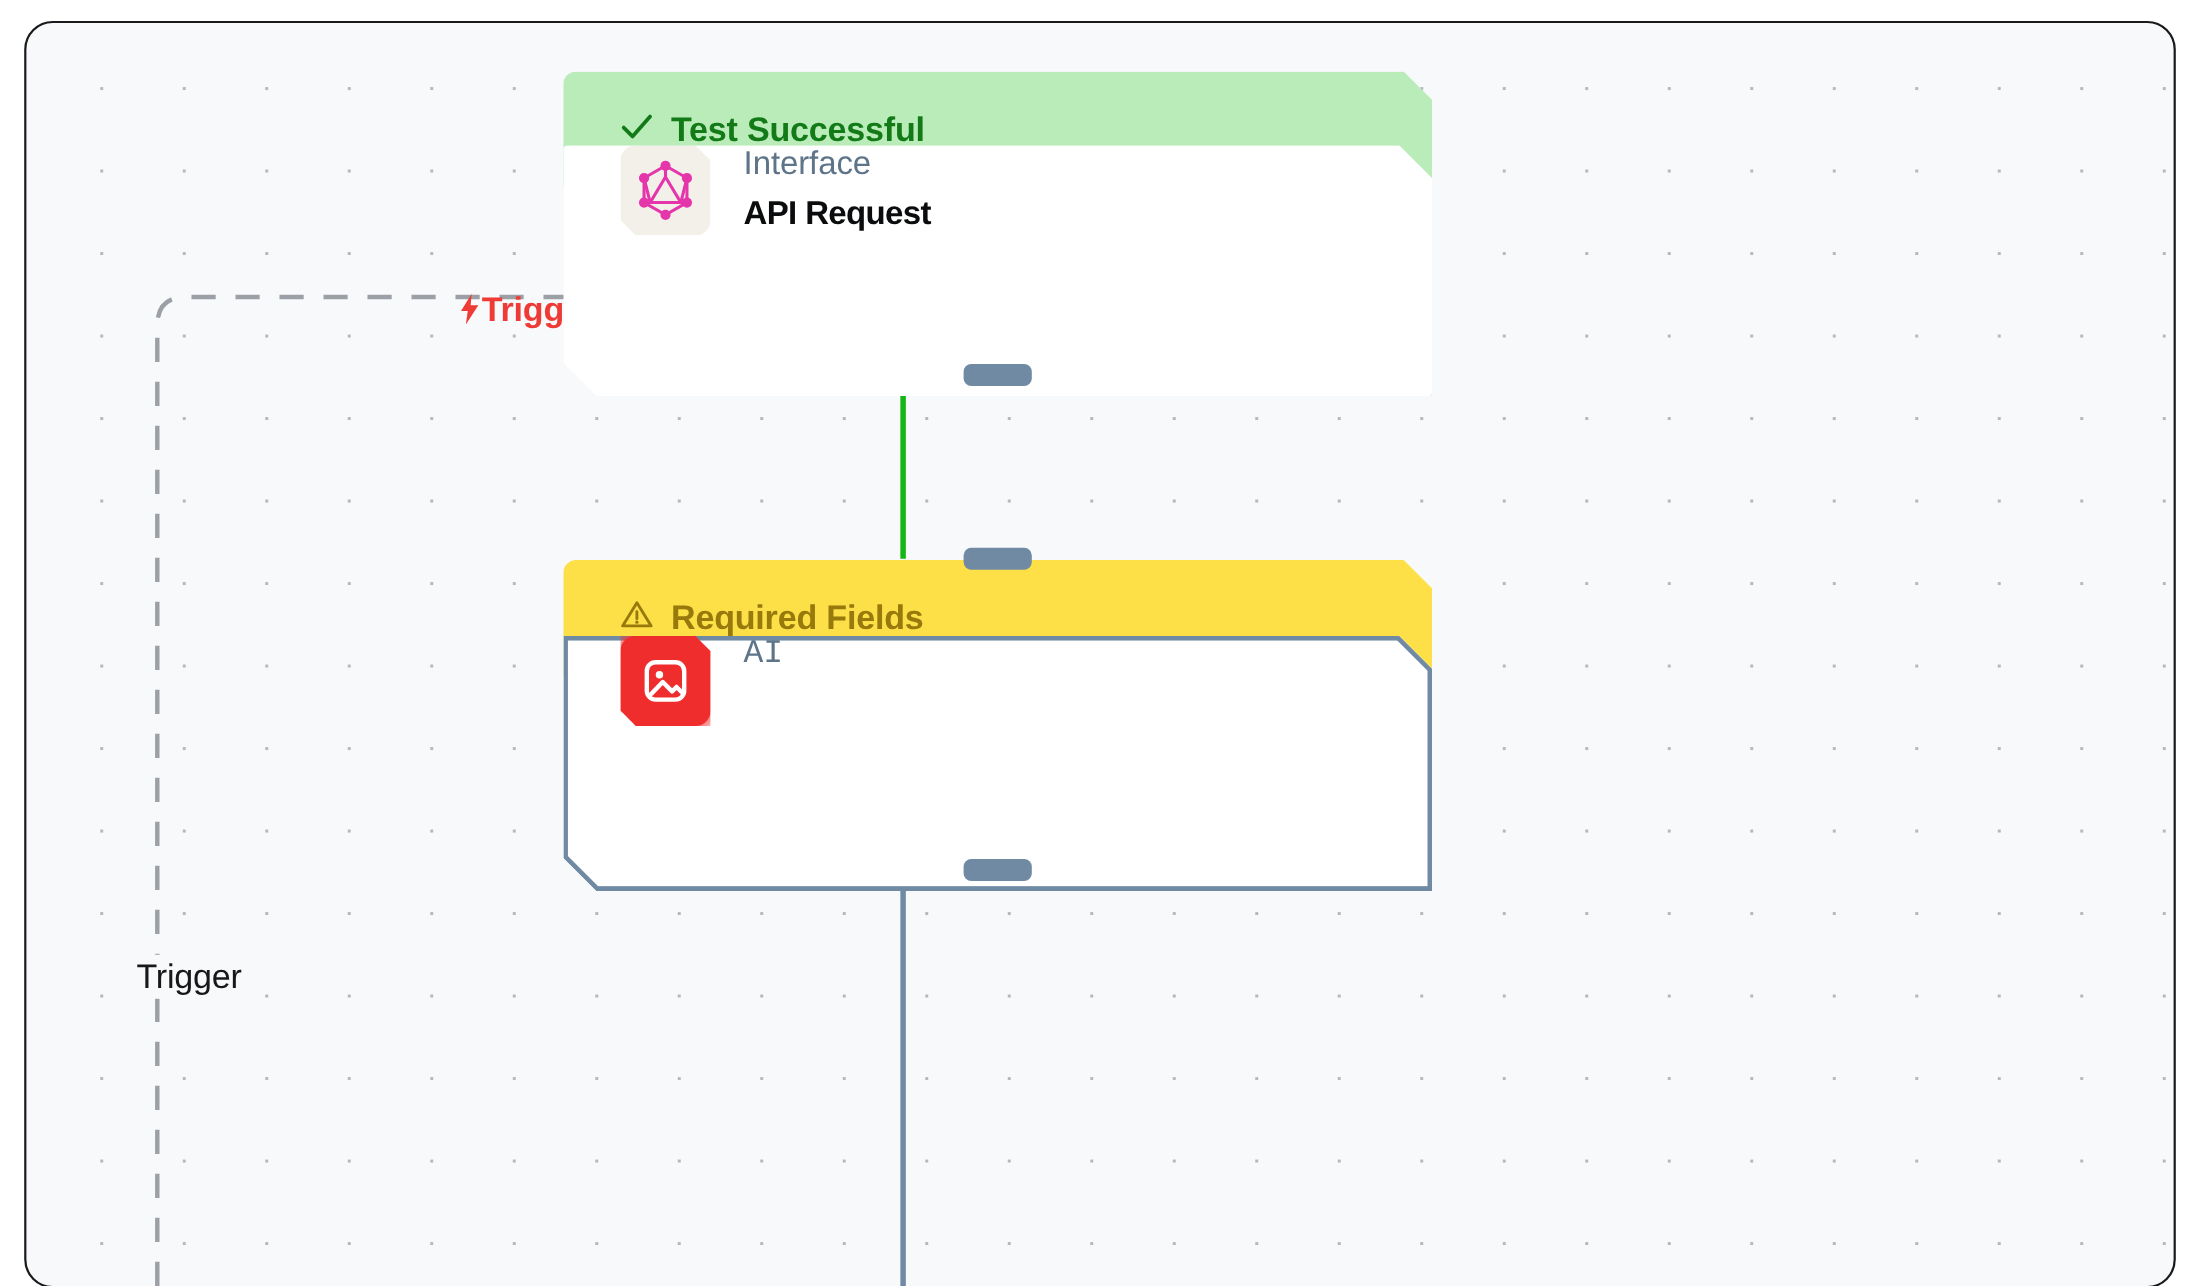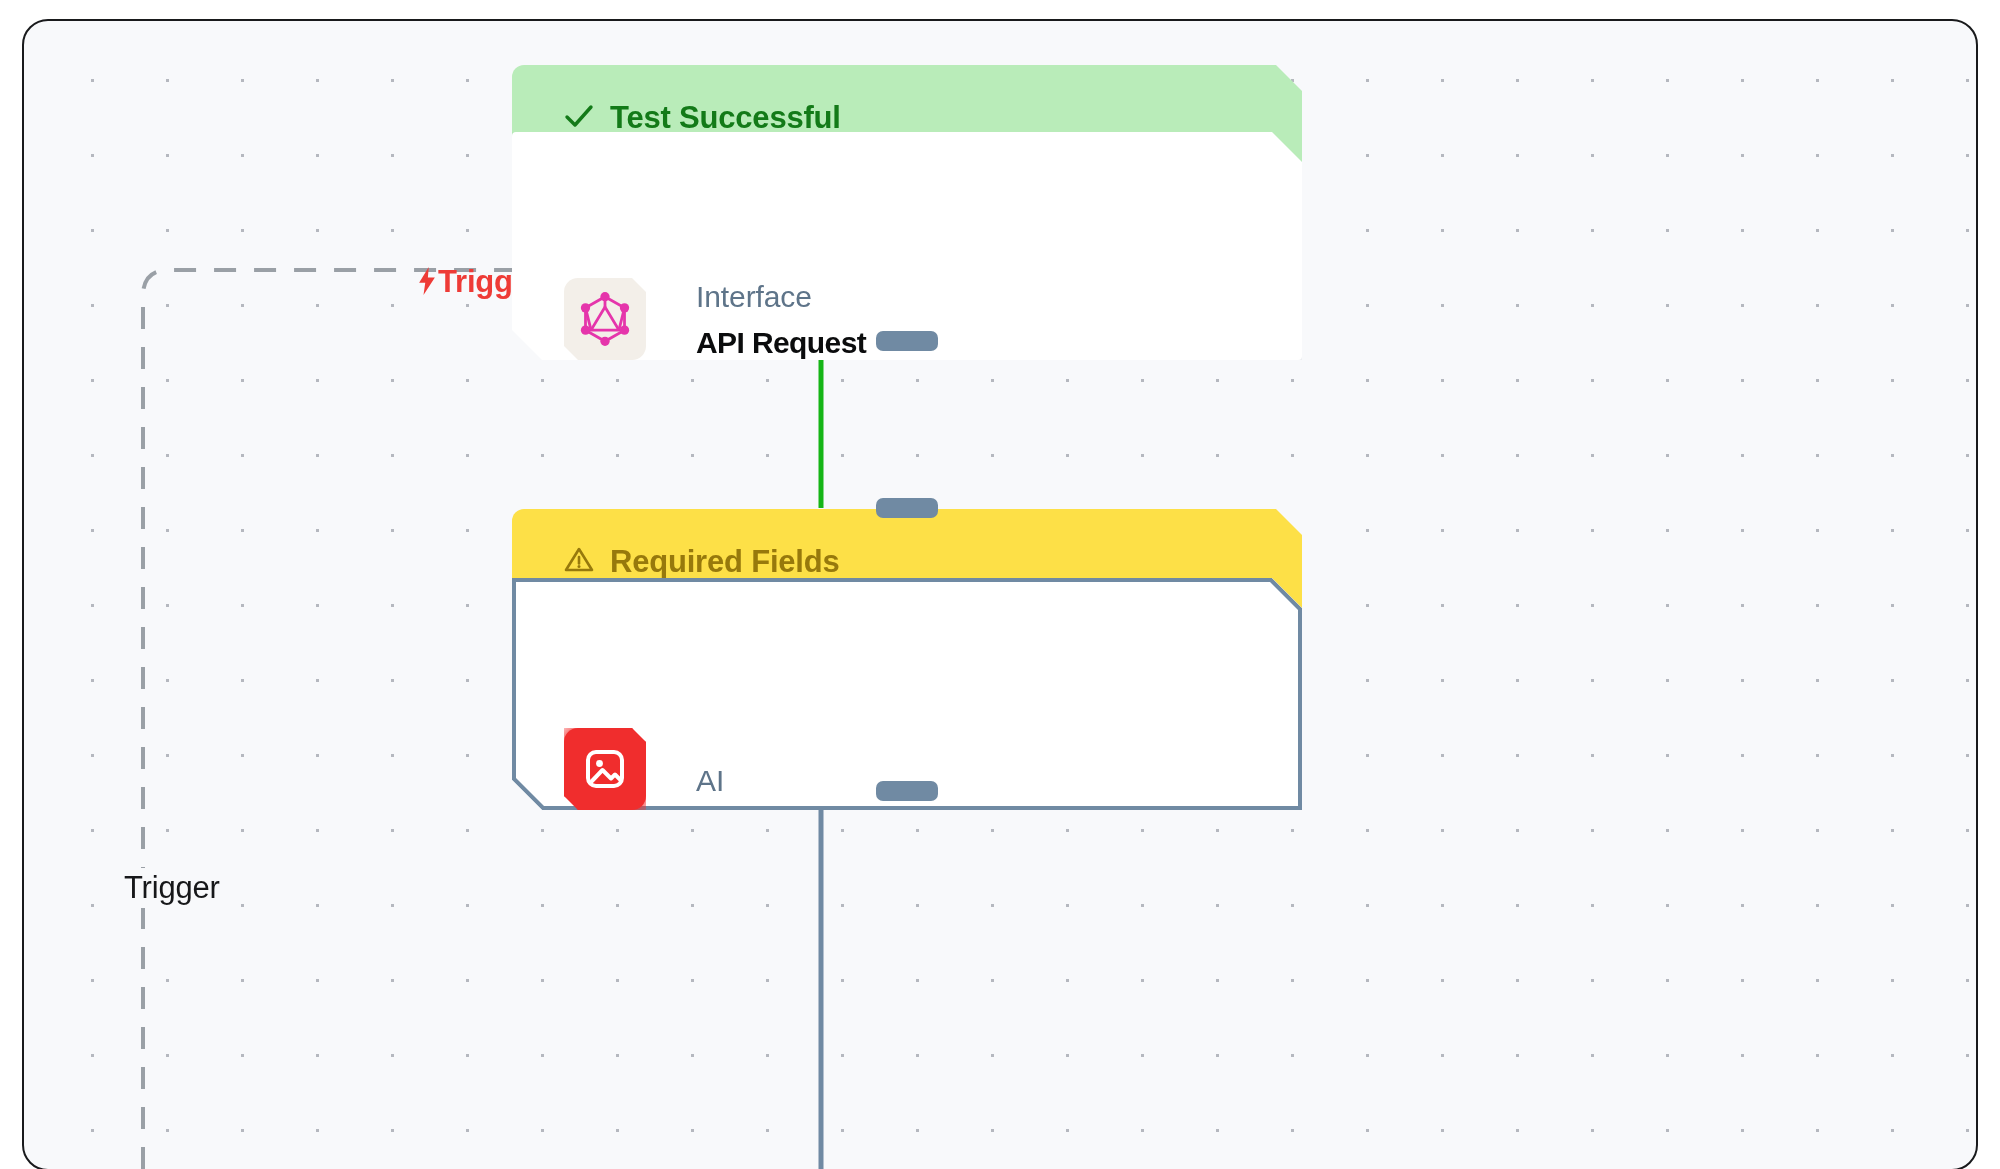--- a/index.html
+++ b/index.html
@@ -110,22 +110,22 @@
 
   .banner-success { background: #b9ecb9; color: #137a18; }
   .banner-warning { background: #fde047; color: #97790c; }
 
   
   .node-card {
     position: relative;
     background: #ffffff;
     box-sizing: border-box;
     display: flex;
-    align-items: flex-end;
-    gap: 50px;
+    align-items: flex-start;
+    gap: 30px;
     padding: 0 0 0 52px;
   }
 
   .card-plain {
     height: 228px;
     margin-top: -38px;
     border-radius: 4px;
     filter: drop-shadow(0 6px 10px rgba(25,35,60,.13));
     clip-path: polygon(0 0, calc(100% - 30px) 0, 100% 30px, 100% 100%, 30px 100%, 0 calc(100% - 30px));
   }
@@ -146,21 +146,21 @@
     z-index: 0;
   }
   .card-outlined::after {
     content: "";
     position: absolute;
     left: 4px; top: 4px; right: 4px; bottom: 4px;
     background: #ffffff;
     clip-path: polygon(0 0, calc(100% - 28px) 0, 100% 28px, 100% 100%, 28px 100%, 0 calc(100% - 28px));
     z-index: 1;
   }
-  .card-outlined > * { position: relative; z-index: 2; }
+  .card-outlined > * { position: relative; z-index: 2; font-family: Liberation Mono, monospace; }
 
   
   .icon-tile {
     width: 82px;
     height: 82px;
     flex: 0 0 82px;
     border-radius: 14px;
     display: flex;
     align-items: center;
     justify-content: center;

